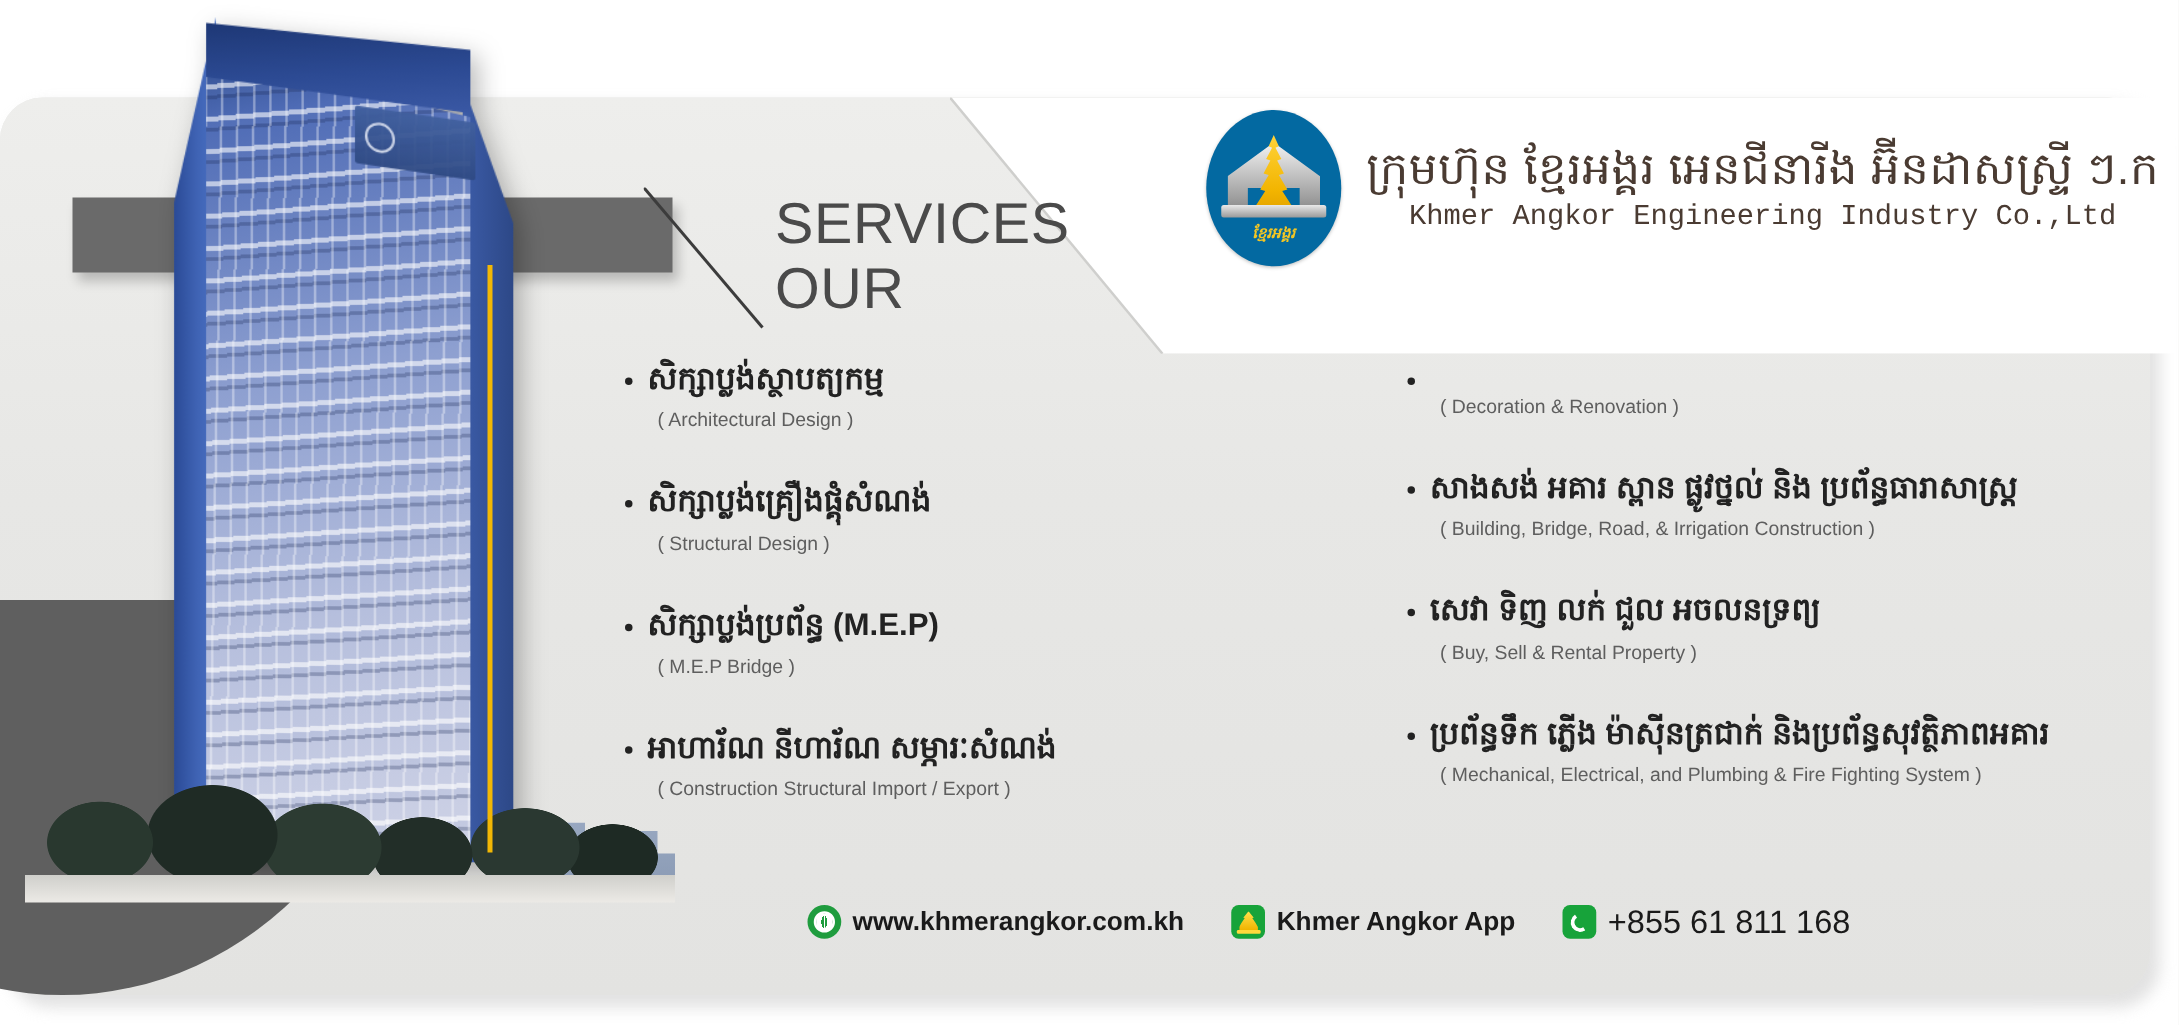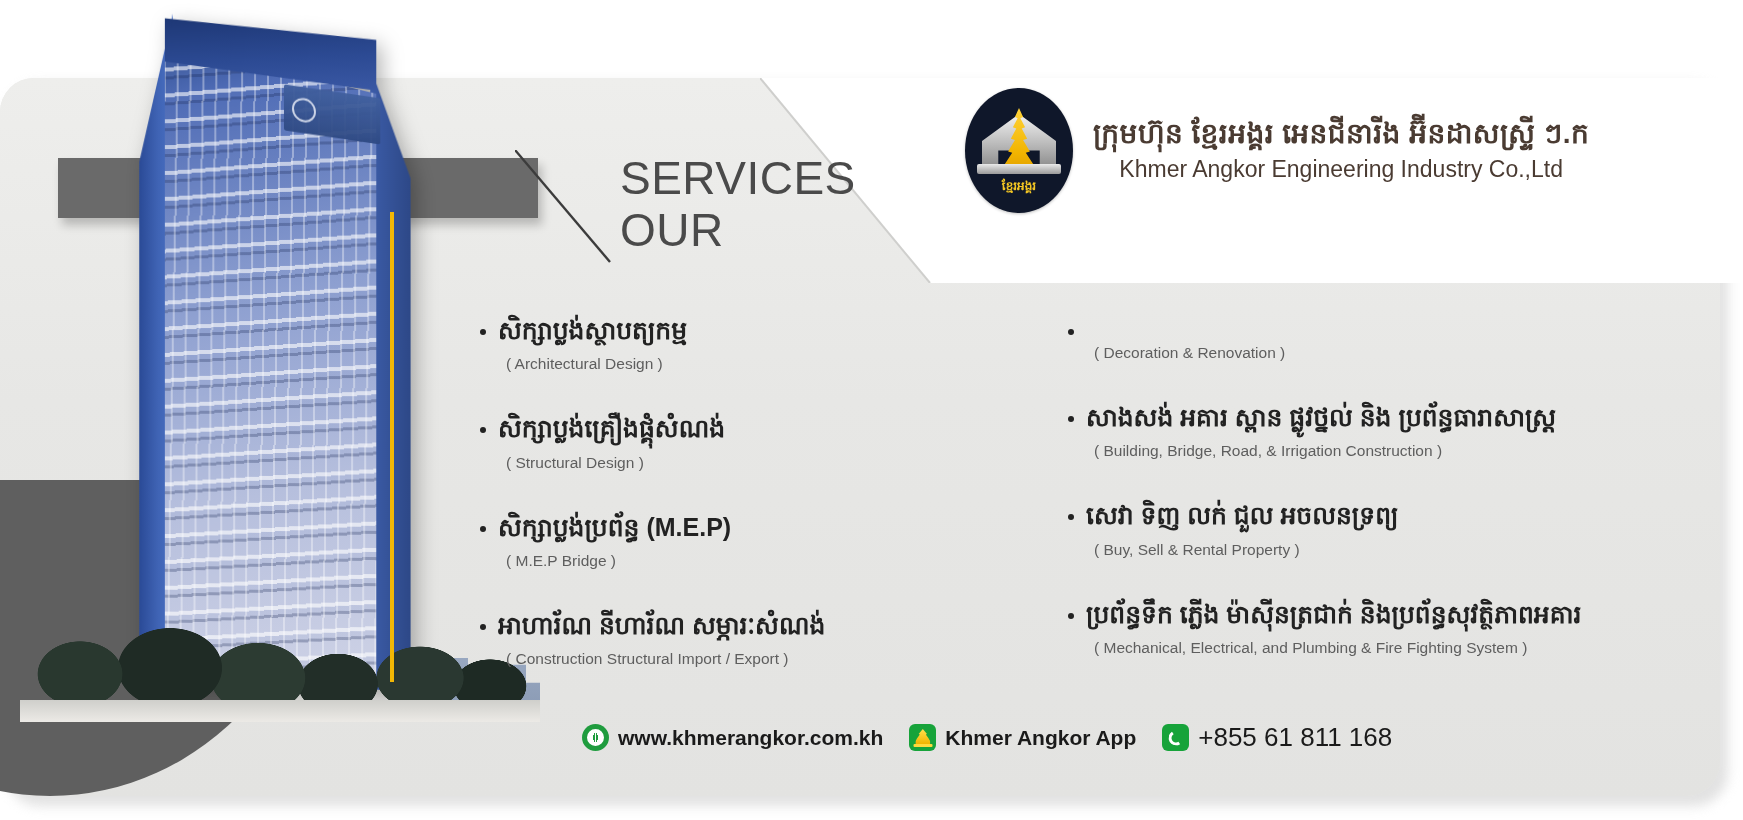--- a/index.html
+++ b/index.html
@@ -163,22 +163,23 @@
     font-size:46px;line-height:52px;font-weight:400;letter-spacing:.5px;
   }
 
   
   #brand{
     position:absolute;left:965px;top:88px;z-index:12;
     display:flex;align-items:center;gap:20px;
   }
   #brand-logo{
     width:108px;height:125px;border-radius:50%;
-    background:#0f172a;position:relative;flex:0 0 auto;
+    background:#0369a1;position:relative;flex:0 0 auto;
     box-shadow:0 1px 3px rgba(0,0,0,.25);
+    font-style:italic;
   }
   #brand-logo .emblem-wing{
     position:absolute;left:50%;top:26px;transform:translateX(-50%);
     width:74px;height:52px;
     background:linear-gradient(180deg,#f3f3f3 0%,#bdbdbd 55%,#8f8f8f 100%);
     clip-path:polygon(50% 0,100% 52%,100% 100%,78% 100%,78% 70%,22% 70%,22% 100%,0 100%,0 52%);
   }
   #brand-logo .emblem-spire{
     position:absolute;left:50%;top:20px;transform:translateX(-50%);
     width:34px;height:64px;
@@ -189,54 +190,54 @@
     position:absolute;left:50%;top:76px;transform:translateX(-50%);
     width:84px;height:10px;border-radius:2px;
     background:linear-gradient(180deg,#e9e9e9,#9a9a9a);
   }
   #brand-logo .emblem-text{
     position:absolute;left:0;right:0;top:90px;text-align:center;
     font-size:12px;color:#f3c623;font-weight:700;
   }
   #brand-names{line-height:1.1;}
   #brand-kh{
-    font-size:28px;color:#4a3b32;font-weight:700;white-space:nowrap;
+    font-size:36px;color:#4a3b32;font-weight:400;white-space:nowrap;
     letter-spacing:.5px;
   }
   #brand-en{
-    font-family:Liberation Sans, sans-serif;
+    font-family:Liberation Mono, monospace;
     font-size:23px;color:#4a3b32;margin-top:7px;text-align:center;
     white-space:nowrap;
   }
 
   
   #services{
-    position:absolute;left:480px;top:288px;width:1200px;z-index:12;
-    display:flex;gap:28px;margin-top:27px;
+    position:absolute;left:500px;top:288px;width:1200px;z-index:12;
+    display:flex;gap:66px;
   }
   .svc-col{width:560px;}
   .svc-item{margin-bottom:40px;}
   .svc-kh{
     display:flex;align-items:flex-start;gap:12px;
     font-size:25px;color:#222222;font-weight:700;line-height:1.25;
     white-space:nowrap;
   }
   .svc-bullet{
     flex:0 0 auto;width:6px;height:6px;border-radius:50%;
     background:#222;margin-top:14px;
   }
   .svc-en{
     margin-left:26px;margin-top:9px;
     font-size:15.5px;color:#5e5e5e;white-space:nowrap;
   }
 
   
   #contact-bar{
-    position:absolute;left:582px;top:722px;z-index:12;
-    display:flex;align-items:center;gap:10px;
+    position:absolute;left:646px;top:722px;z-index:12;
+    display:flex;align-items:center;gap:22px;
   }
   .contact-item{display:flex;align-items:center;gap:9px;}
   .contact-item + .contact-item{margin-left:16px;}
   .c-ico{flex:0 0 auto;width:27px;height:27px;position:relative;}
   .c-ico.globe{border-radius:50%;background:#1f9c3e;}
   .c-ico.globe:after{
     content:"";position:absolute;left:5px;top:5px;width:17px;height:17px;
     border-radius:50%;border:2.5px solid #ffffff;
     box-sizing:border-box;
     background:

